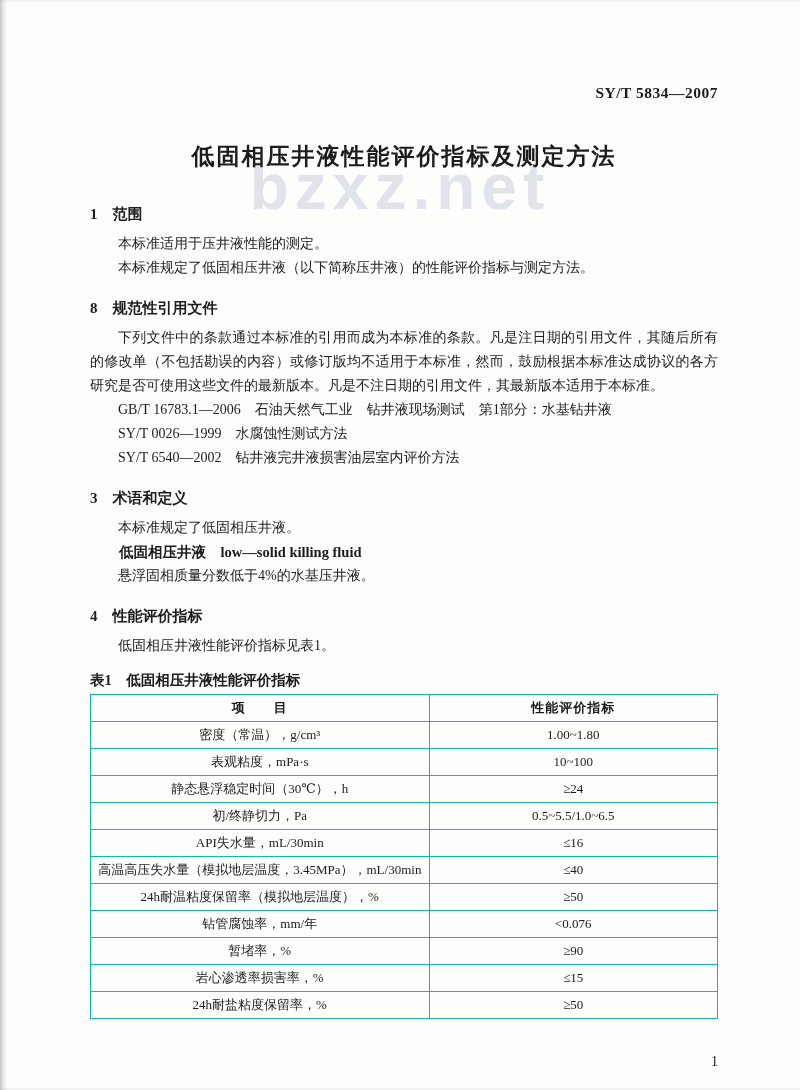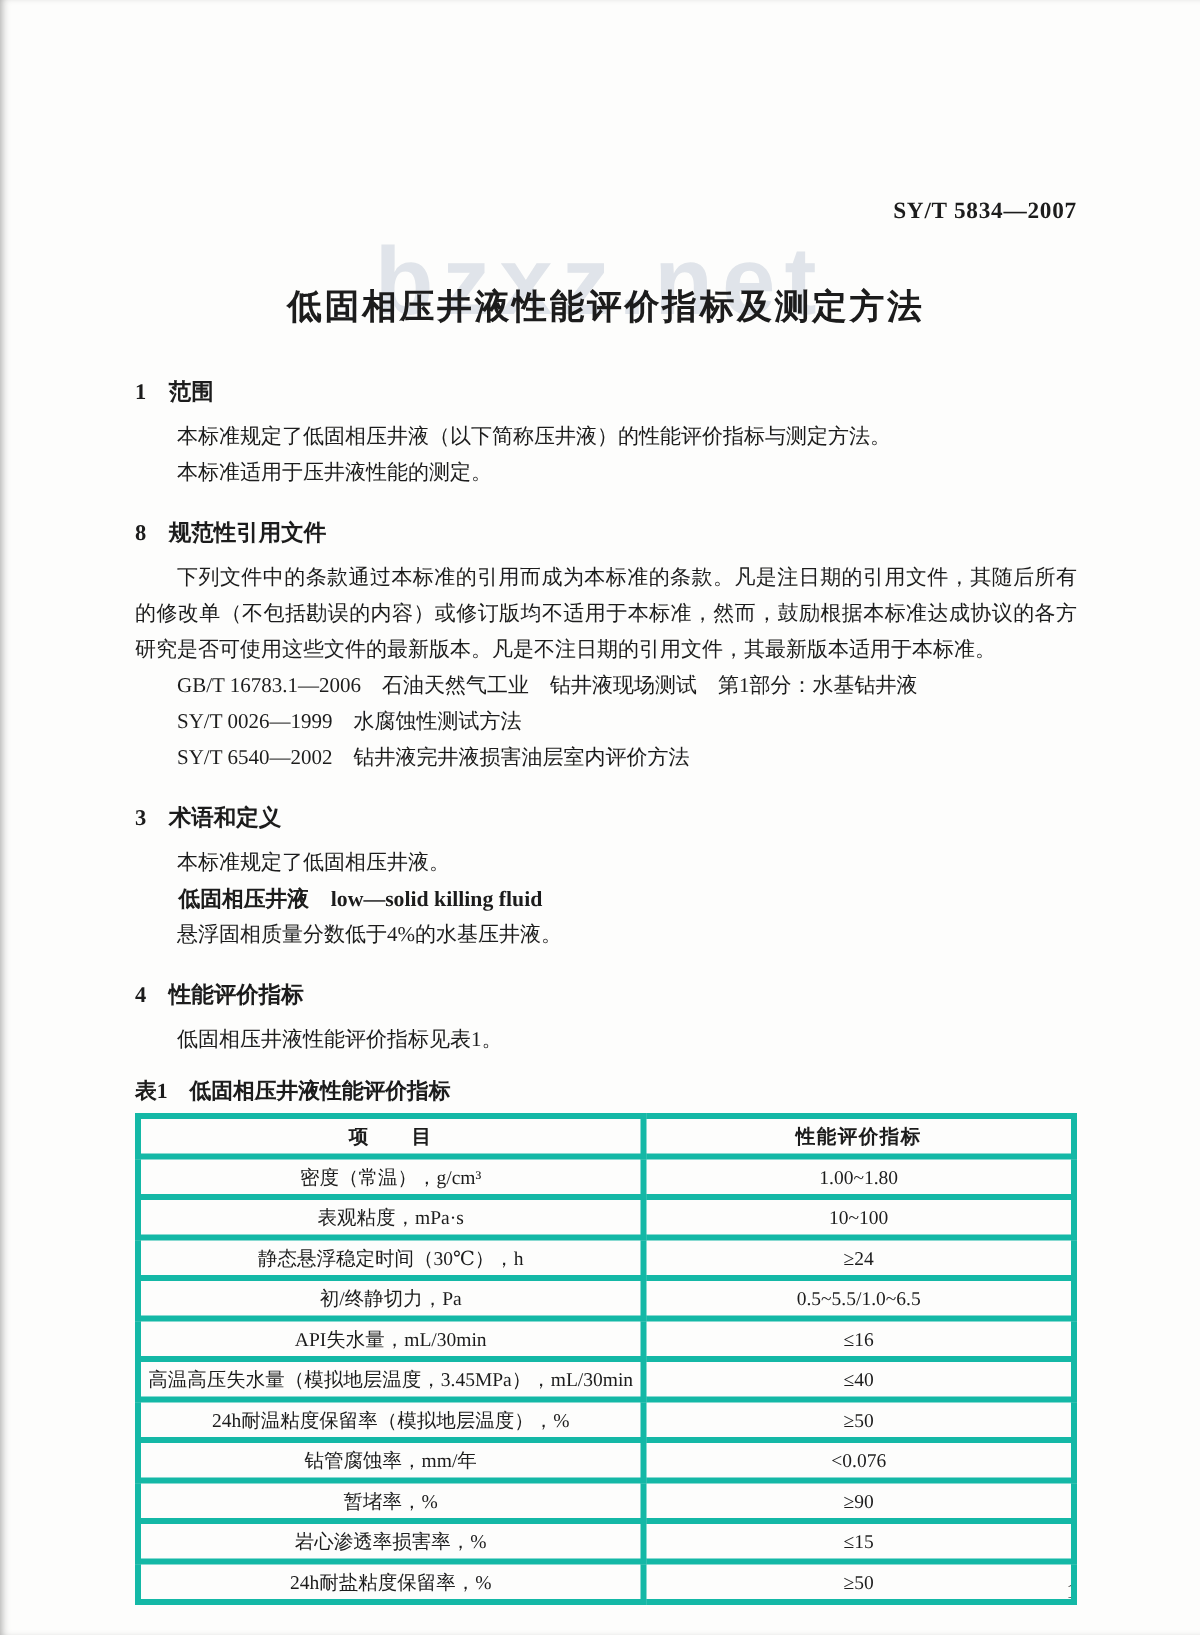--- a/index.html
+++ b/index.html
@@ -29,21 +29,21 @@
     top:150px; left:0; width:100%;
     text-align:center;
     font-family:"Liberation Sans","DejaVu Sans",sans-serif;
     font-weight:bold;
     font-size:64px;
     letter-spacing:6px;
     color:rgba(150,165,185,.28);
     z-index:0;
     pointer-events:none;
   }
-  .content { position:relative; z-index:1;margin-top:48px; }
+  .content { position:relative; z-index:1; }
   .title {
     margin-top:40px;
     text-align:center;
     font-size:23px;
     font-weight:bold;
     letter-spacing:2px;
     height:30px; line-height:30px;
   }
   h2.sec {
     font-size:15px;
@@ -66,21 +66,21 @@
     line-height:16px;
   }
   table {
     width:100%;
     border-collapse:collapse;
     table-layout:fixed;
   }
   col.c-item { width:54%; }
   col.c-value { width:46%; }
   th, td {
-    border:4px solid #14b8a6;
+    border:1px solid #14b8a6;
     font-size:13px;
     text-align:center;
     height:27px;
     padding:1px 4px;
     white-space:nowrap;
     overflow:hidden;
   }
   th { font-weight:bold; letter-spacing:1px; }
   .page-number {
     position:absolute;
@@ -94,22 +94,22 @@
 <div class="page">
 
   <div class="watermark">bzxz.net</div>
 
   <div class="content">
     <div class="doc-number">SY/T 5834—2007</div>
 
     <h1 class="title">低固相压井液性能评价指标及测定方法</h1>
 
     <h2 class="sec first">1　范围</h2>
+    <p class="indent">本标准适用于压井液性能的测定。</p>
     <p class="indent">本标准规定了低固相压井液（以下简称压井液）的性能评价指标与测定方法。</p>
-    <p class="indent">本标准适用于压井液性能的测定。</p>
 
     <h2 class="sec">8　规范性引用文件</h2>
     <p class="indent">下列文件中的条款通过本标准的引用而成为本标准的条款。凡是注日期的引用文件，其随后所有的修改单（不包括勘误的内容）或修订版均不适用于本标准，然而，鼓励根据本标准达成协议的各方研究是否可使用这些文件的最新版本。凡是不注日期的引用文件，其最新版本适用于本标准。</p>
     <div class="ref">GB/T 16783.1—2006　石油天然气工业　钻井液现场测试　第1部分：水基钻井液</div>
     <div class="ref">SY/T 0026—1999　水腐蚀性测试方法</div>
     <div class="ref">SY/T 6540—2002　钻井液完井液损害油层室内评价方法</div>
 
     <h2 class="sec">3　术语和定义</h2>
     <p class="indent">本标准规定了低固相压井液。</p>
     <div class="term">低固相压井液　low—solid killing fluid</div>

